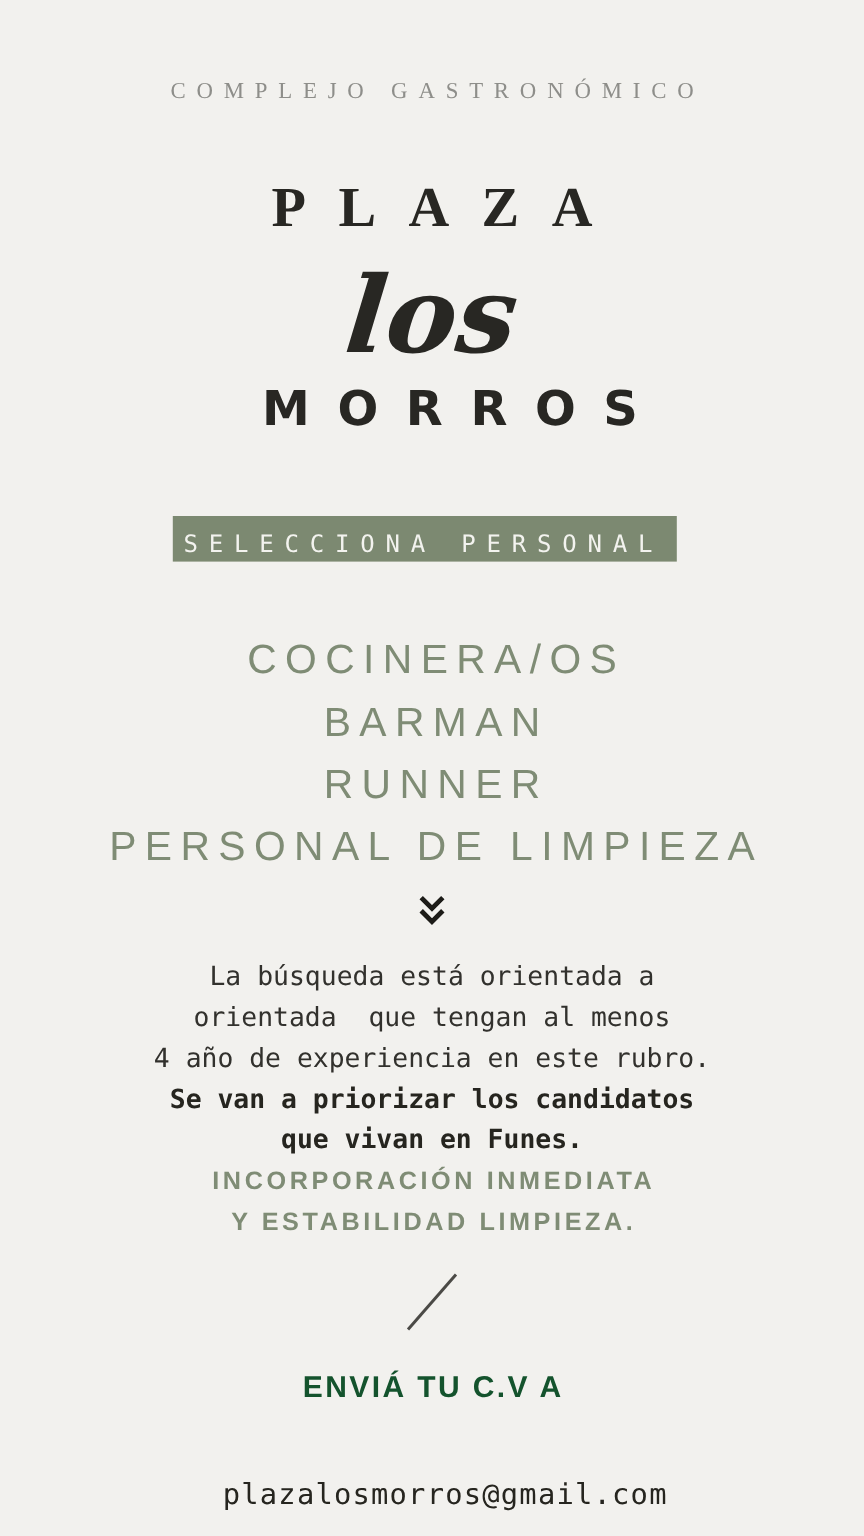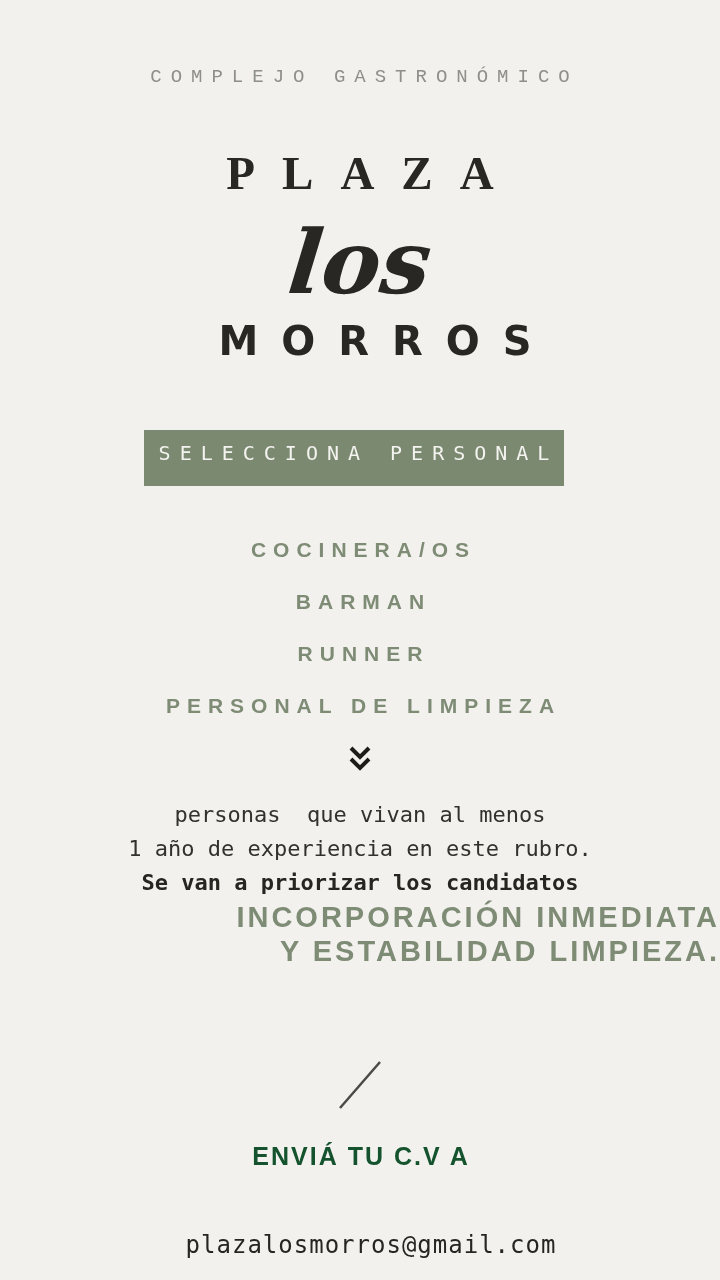--- a/index.html
+++ b/index.html
@@ -16,21 +16,21 @@
     position:relative;
     width:720px;height:1280px;
     margin:0 auto;
     background:var(--bg);
     overflow:hidden;
   }
   .centered{position:absolute;left:0;width:100%;text-align:center;}
 
   .kicker{
     top:66px;
-    font-family:Liberation Mono, monospace;
+    font-family:Liberation Serif, serif;
     font-size:19px;
     letter-spacing:9px;
     text-indent:9px;
     color:var(--gray);
     font-weight:400;
   }
   .logo-word{
     font-family:"DejaVu Sans",sans-serif;
     font-weight:bold;
     color:var(--ink);
@@ -54,39 +54,39 @@
   .logo-morros{
     top:318px;
     font-size:40px;
     letter-spacing:23px;
     text-indent:23px;
     padding-left:15px;
   }
   .banner{
     position:absolute;
     top:430px;left:144px;
-    width:420px;height:56px;
+    width:420px;height:38px;
     background:var(--green);
-    text-align:center;
+    text-align:left;
   }
   .banner-label{
     font-family:"DejaVu Sans Mono",monospace;
     font-size:20px;
     letter-spacing:9px;
     text-indent:9px;
     line-height:46px;
     color:var(--banner-text);
   }
   .jobs{
     top:524px;
   }
   .job{
     font-family:"Liberation Sans",sans-serif;
-    font-weight:bold;
-    font-size:21px;
+    font-weight:normal;
+    font-size:34px;
     letter-spacing:7px;
     text-indent:7px;
     line-height:52px;
     color:var(--green-text);
   }
   .chevron-wrap{
     top:744px;
     line-height:0;
   }
   .details{
@@ -99,25 +99,24 @@
     color:#32312d;
     white-space:pre;
   }
   .detail-line.bold{
     font-weight:bold;
     color:#26251f;
   }
   .detail-line.green{
     font-family:"Liberation Sans",sans-serif;
     font-weight:bold;
-    font-size:29px;
+    font-size:21px;
     letter-spacing:3px;
     text-indent:3px;
     color:var(--green-text);
-    text-align:right;
   }
   .slash-wrap{
     top:1056px;
     line-height:0;
   }
   .contact-heading{
     top:1142px;
     font-family:"Liberation Sans",sans-serif;
     font-weight:bold;
     font-size:25px;
@@ -160,23 +159,25 @@
   </div>
 
   <div class="centered chevron-wrap">
     <svg width="36" height="32" viewBox="0 0 36 32" aria-hidden="true">
       <path d="M9 4 L18 13 L27 4" fill="none" stroke="#1d1c18" stroke-width="4"></path>
       <path d="M9 15 L18 24 L27 15" fill="none" stroke="#1d1c18" stroke-width="4"></path>
     </svg>
   </div>
 
   <div class="centered details">
-    <div class="detail-line">personas  que vivan al menos</div>
-    <div class="detail-line">1 año de experiencia en este rubro.</div>
+    <div class="detail-line">La búsqueda está orientada a</div>
+    <div class="detail-line">orientada  que tengan al menos</div>
+    <div class="detail-line">4 año de experiencia en este rubro.</div>
     <div class="detail-line bold">Se van a priorizar los candidatos</div>
+    <div class="detail-line bold">que vivan en Funes.</div>
     <div class="detail-line green">INCORPORACIÓN INMEDIATA</div>
     <div class="detail-line green">Y ESTABILIDAD LIMPIEZA.</div>
   </div>
 
   <div class="centered slash-wrap">
     <svg width="60" height="56" viewBox="0 0 60 56" aria-hidden="true">
       <line x1="10" y1="52" x2="50" y2="6" stroke="#4b4a46" stroke-width="2.5"></line>
     </svg>
   </div>
 

